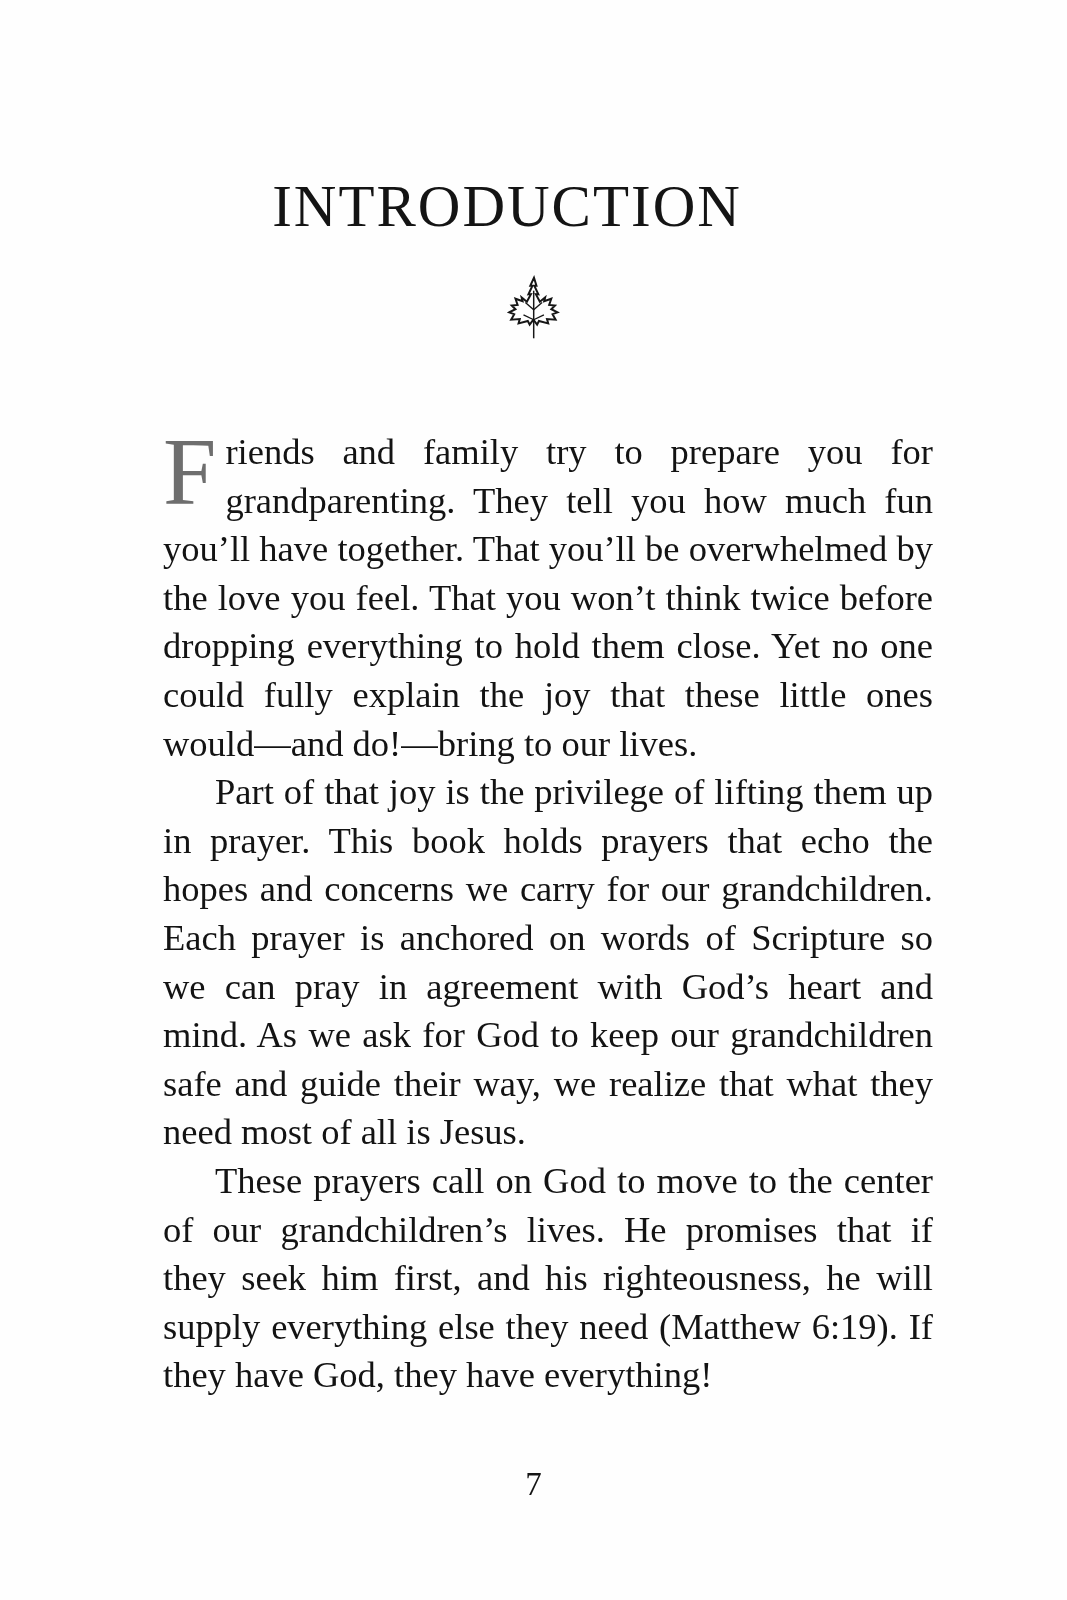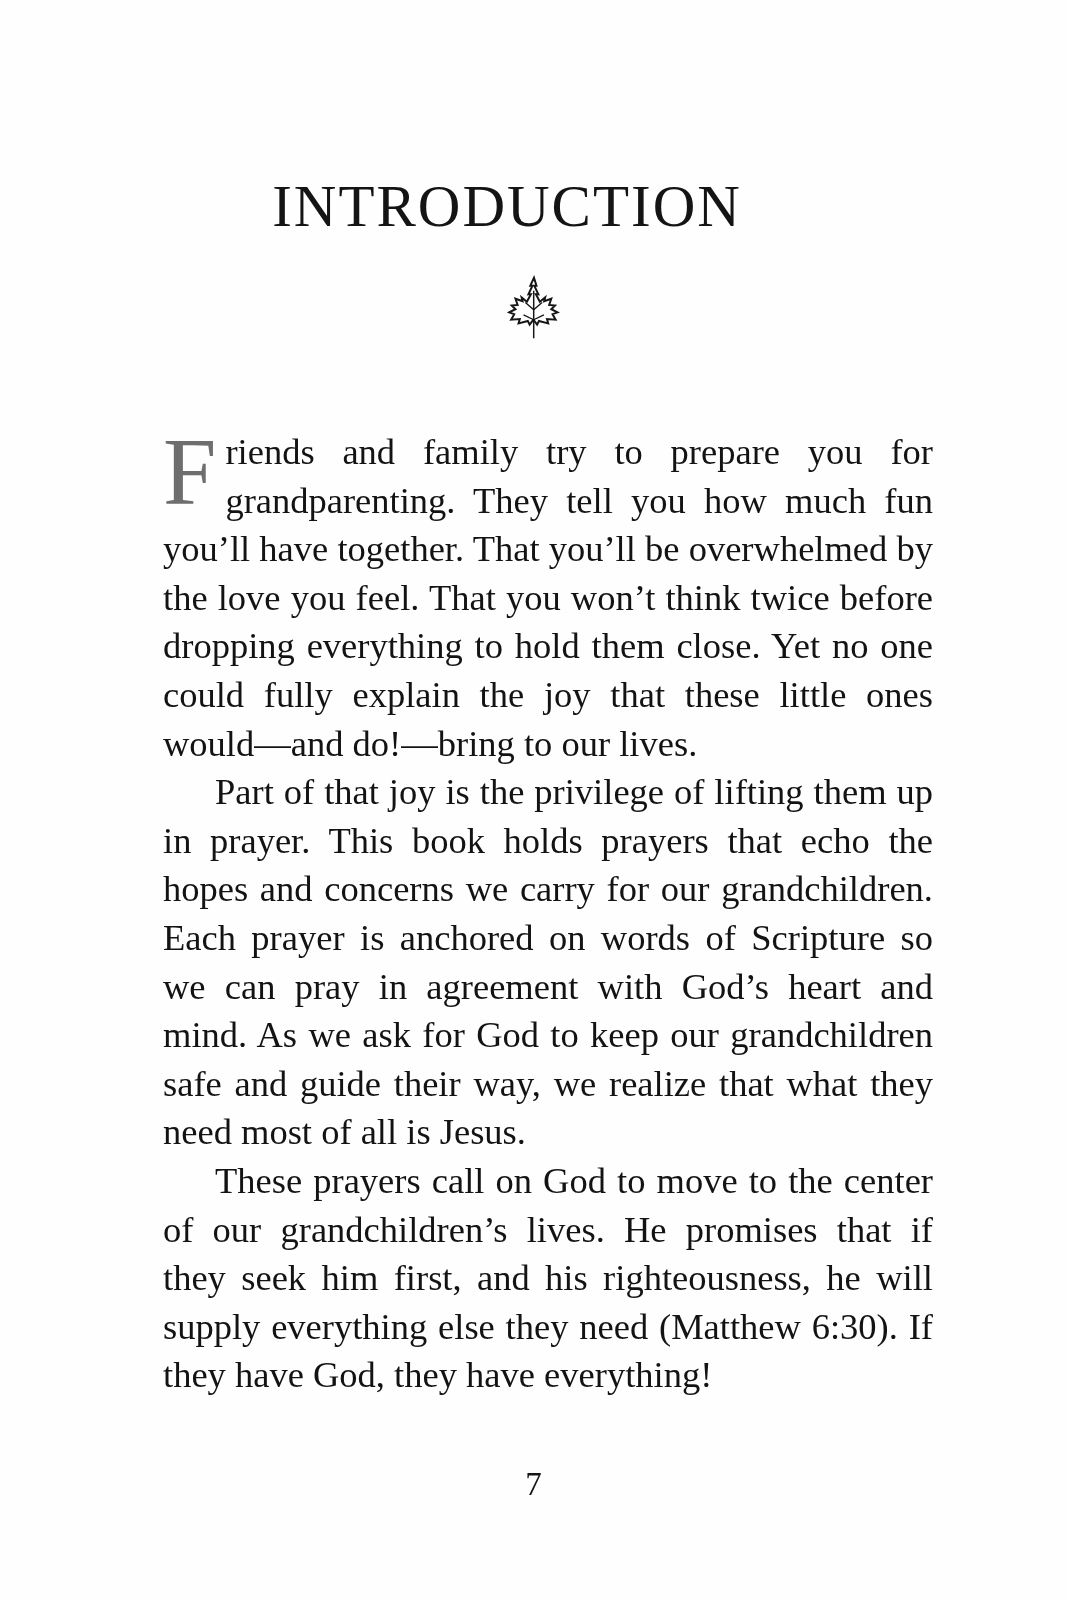--- a/index.html
+++ b/index.html
@@ -131,19 +131,19 @@
   </div>
 
   <div class="body-block">
 
     <p class="para para-first">
       <span class="dropcap">F</span><span>riends and family try to prepare you for grandparenting. They tell you how much fun you’ll have together. That you’ll be overwhelmed by the love you feel. That you won’t think twice before dropping everything to hold them close. Yet no one could fully explain the joy that these little ones would—and do!—bring to our lives.</span>
     </p>
 
     <p class="para"><span>Part of that joy is the privilege of lifting them up in prayer. This book holds prayers that echo the hopes and concerns we carry for our grandchildren. Each prayer is anchored on words of Scripture so we can pray in agreement with God’s heart and mind. As we ask for God to keep our grandchildren safe and guide their way, we realize that what they need most of all is Jesus.</span></p>
 
-    <p class="para"><span>These prayers call on God to move to the center of our grandchildren’s lives. He promises that if they seek him first, and his righteousness, he will supply everything else they need (Matthew 6:30). If they have God, they have everything!</span></p>
+    <p class="para"><span>These prayers call on God to move to the center of our grandchildren’s lives. He promises that if they seek him first, and his righteousness, he will supply everything else they need (Matthew 6:19). If they have God, they have everything!</span></p>
 
   </div>
 
   <div class="folio">7</div>
 
 </div>
 
 </body></html>

